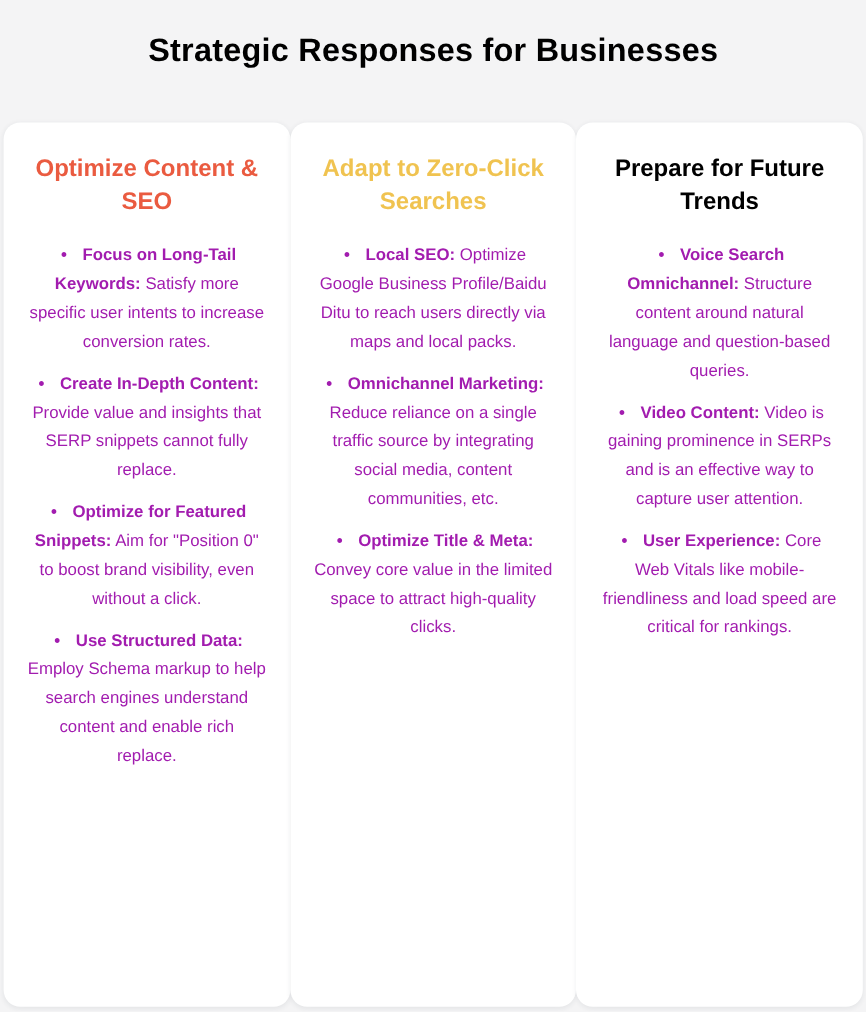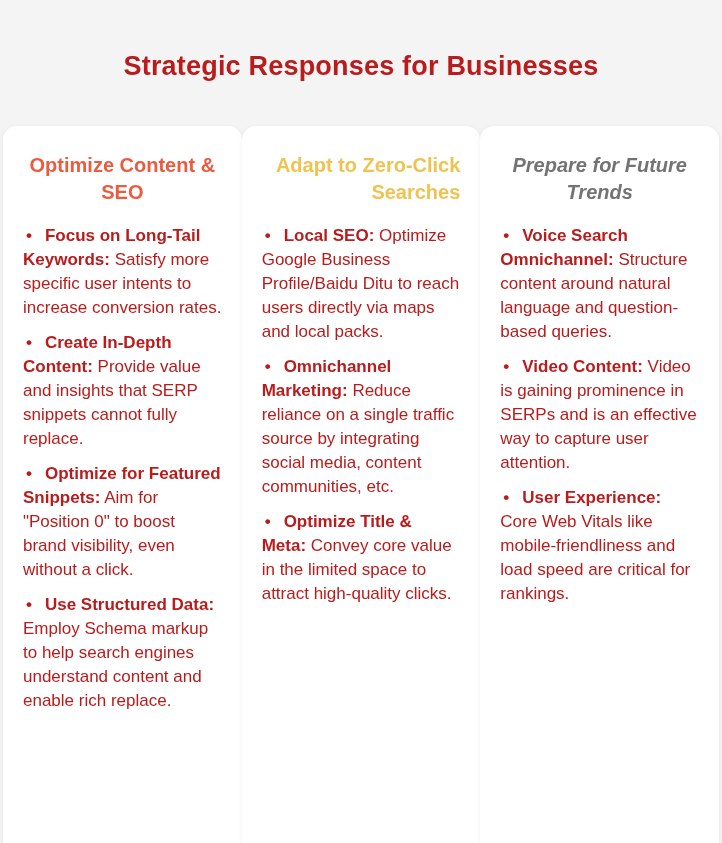--- a/index.html
+++ b/index.html
@@ -33,61 +33,62 @@
   }
   .card-heading {
     text-align: center;
     font-size: 20px;
     font-weight: 700;
     line-height: 27px;
     margin-bottom: 18px;
   }
   .card-list {
     list-style: none;
-    color: #b91c1c;
-    font-size: 17px;
+    color: #a21caf;
+    font-size: 14px;
     line-height: 24px;
+    text-align: center;
   }
   .card-list li { margin-bottom: 11px; }
   .card-list li:last-child { margin-bottom: 0; }
   .bullet-dot {
     display: inline;
     font-weight: 700;
     margin: 0 13px 0 3px;
   }
   .item-lead { font-weight: 700; }
 </style>
 </head>
 <body style="background: rgb(244, 244, 245);">
 
-<h1 class="page-title" style="color: #b91c1c; margin-top: 24px;">Strategic Responses for Businesses</h1>
+<h1 class="page-title" style="color: #000000;">Strategic Responses for Businesses</h1>
 
 <div class="cards-row">
 
   <section class="card">
     <h2 class="card-heading" style="color: rgb(234, 91, 64);">Optimize Content &amp; SEO</h2>
     <ul class="card-list">
       <li><span class="bullet-dot">•</span><span class="item-lead">Focus on Long-Tail Keywords:</span> <span>Satisfy more specific user intents to increase conversion rates.</span></li>
       <li><span class="bullet-dot">•</span><span class="item-lead">Create In-Depth Content:</span> <span>Provide value and insights that SERP snippets cannot fully replace.</span></li>
       <li><span class="bullet-dot">•</span><span class="item-lead">Optimize for Featured Snippets:</span> <span>Aim for "Position 0" to boost brand visibility, even without a click.</span></li>
       <li><span class="bullet-dot">•</span><span class="item-lead">Use Structured Data:</span> <span>Employ Schema markup to help search engines understand content and enable rich replace.</span></li>
     </ul>
   </section>
 
   <section class="card">
-    <h2 class="card-heading" style="color: rgb(240, 195, 80); text-align: right;">Adapt to Zero-Click Searches</h2>
+    <h2 class="card-heading" style="color: rgb(240, 195, 80);">Adapt to Zero-Click Searches</h2>
     <ul class="card-list">
       <li><span class="bullet-dot">•</span><span class="item-lead">Local SEO:</span> <span>Optimize Google Business Profile/Baidu Ditu to reach users directly via maps and local packs.</span></li>
       <li><span class="bullet-dot">•</span><span class="item-lead">Omnichannel Marketing:</span> <span>Reduce reliance on a single traffic source by integrating social media, content communities, etc.</span></li>
       <li><span class="bullet-dot">•</span><span class="item-lead">Optimize Title &amp; Meta:</span> <span>Convey core value in the limited space to attract high-quality clicks.</span></li>
     </ul>
   </section>
 
   <section class="card">
-    <h2 class="card-heading" style="color: #737373; font-style: italic;">Prepare for Future Trends</h2>
+    <h2 class="card-heading" style="color: #000000;">Prepare for Future Trends</h2>
     <ul class="card-list">
       <li><span class="bullet-dot">•</span><span class="item-lead">Voice Search Omnichannel:</span> <span>Structure content around natural language and question-based queries.</span></li>
       <li><span class="bullet-dot">•</span><span class="item-lead">Video Content:</span> <span>Video is gaining prominence in SERPs and is an effective way to capture user attention.</span></li>
       <li><span class="bullet-dot">•</span><span class="item-lead">User Experience:</span> <span>Core Web Vitals like mobile-friendliness and load speed are critical for rankings.</span></li>
     </ul>
   </section>
 
 </div>
 
 </body></html>

